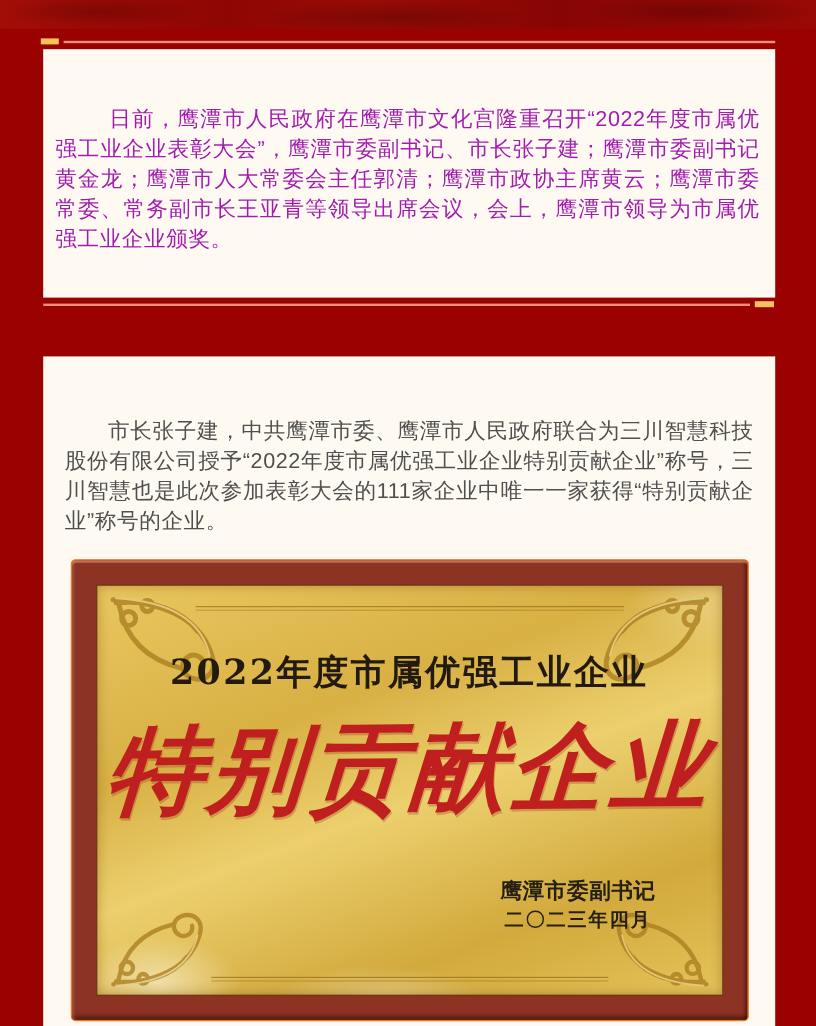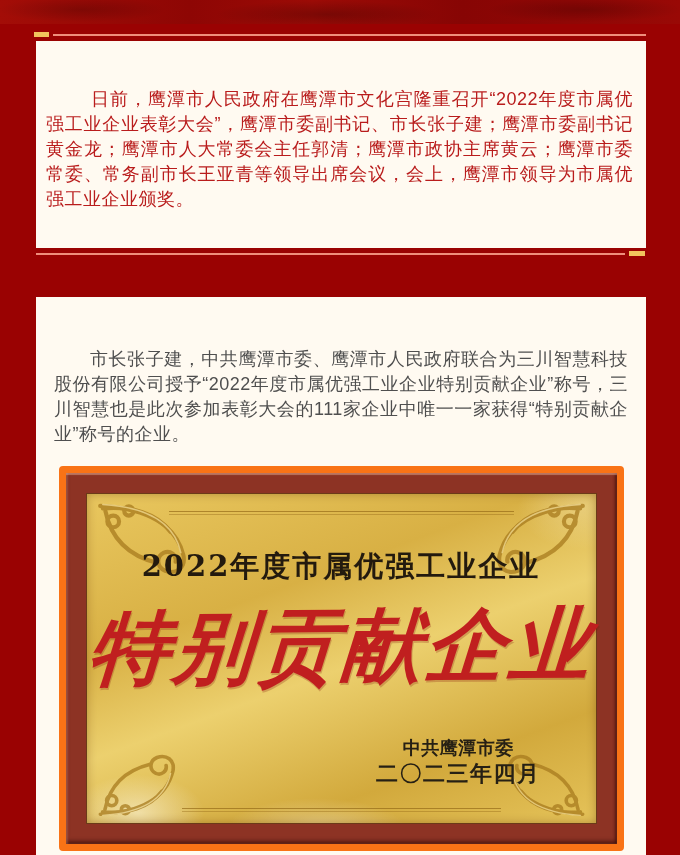--- a/index.html
+++ b/index.html
@@ -41,38 +41,38 @@
 
   .para {
     font-size: 18px;
     line-height: 25px;
     text-align: justify;
     letter-spacing: 0.5px;
   }
   .para-red {
     margin: 46px 13px 0 10px;
     text-indent: 2.5em;
-    color: #b91c1c;
+    color: #a21caf;
   }
   .para-dark {
     margin: 50px 18px 0 18px;
     text-indent: 2em;
     color: #4f4f4f;
   }
 
   
   .plaque {
     display: block;
     width: 565px; height: 385px;
     margin: 19px auto 0 auto;
   }
   .plaque-frame {
     width: 100%; height: 100%;
     padding: 20px;
-    border: 7px solid #f97316;
+    border: 1px solid #f97316;
     border-radius: 4px;
     background:
       repeating-linear-gradient(88deg,
         rgba(60,12,4,.28) 0 5px, rgba(0,0,0,0) 5px 9px,
         rgba(190,110,85,.22) 9px 12px, rgba(0,0,0,0) 12px 19px),
       linear-gradient(180deg, #b06a55 0%, #7c2718 9%, #9a4431 45%, #8a3323 78%, #networkerror 0),
       linear-gradient(180deg, #a55a45 0%, #7c2718 10%, #9a4431 50%, #76permanent 0, #7c2718 90%, #5e1a10 100%);
     background-color: #8d3324;
     box-shadow:
       inset 0 2px 1px rgba(255,200,170,.45),
@@ -125,21 +125,21 @@
     text-shadow: 1px 2px 0 rgba(130,20,10,.25);
   }
   .plaque-sign {
     position: absolute; right: 55px; top: 241px;
     text-align: center;
     font-weight: 700;
     color: #262014;
     line-height: 26px;
   }
   .sign-issuer { font-size: 18px; letter-spacing: 0.5px; }
-  .sign-date   { font-size: 22px; letter-spacing: 1.5px; }
+  .sign-date   { font-size: 16px; letter-spacing: 1.5px; }
 </style>
 </head>
 <body>
 
 <div class="top-strip"></div>
 
 <span class="accent-square sq-top"></span>
 <span class="accent-line ln-top"></span>
 
 <section class="card card-1">
@@ -209,20 +209,20 @@
         </svg>
 
         <div class="etch etch-top"></div>
         <div class="etch etch-bottom"></div>
 
         <div class="plaque-title">2022年度市属优强工业企业</div>
 
         <div class="plaque-award">特别贡献企业</div>
 
         <div class="plaque-sign">
-          <div class="sign-issuer">中共鹰潭市委</div>
+          <div class="sign-issuer">鹰潭市委副书记</div>
           <div class="sign-date">二〇二三年四月</div>
         </div>
 
       </div>
     </div>
   </figure>
 </section>
 
 </body></html>

